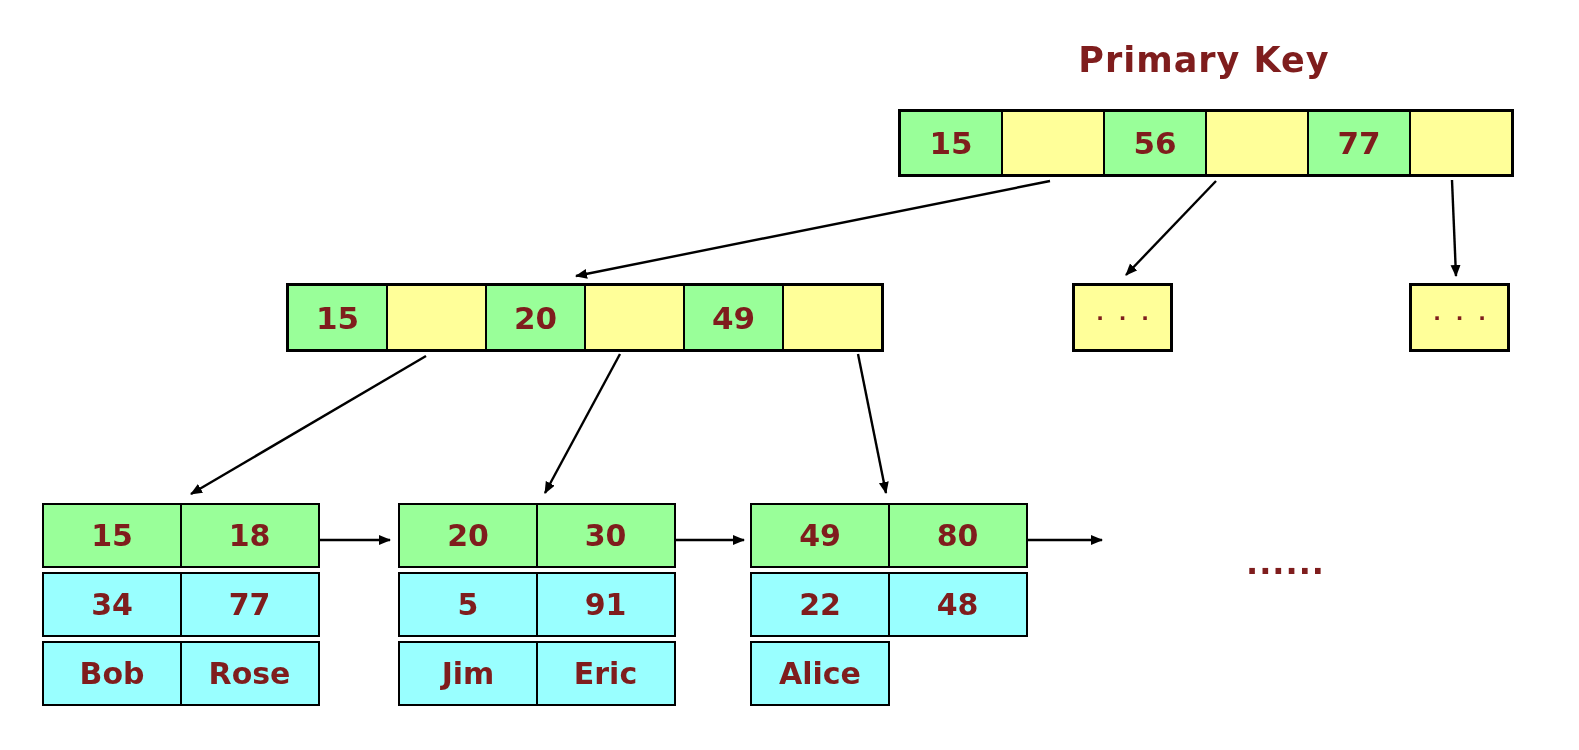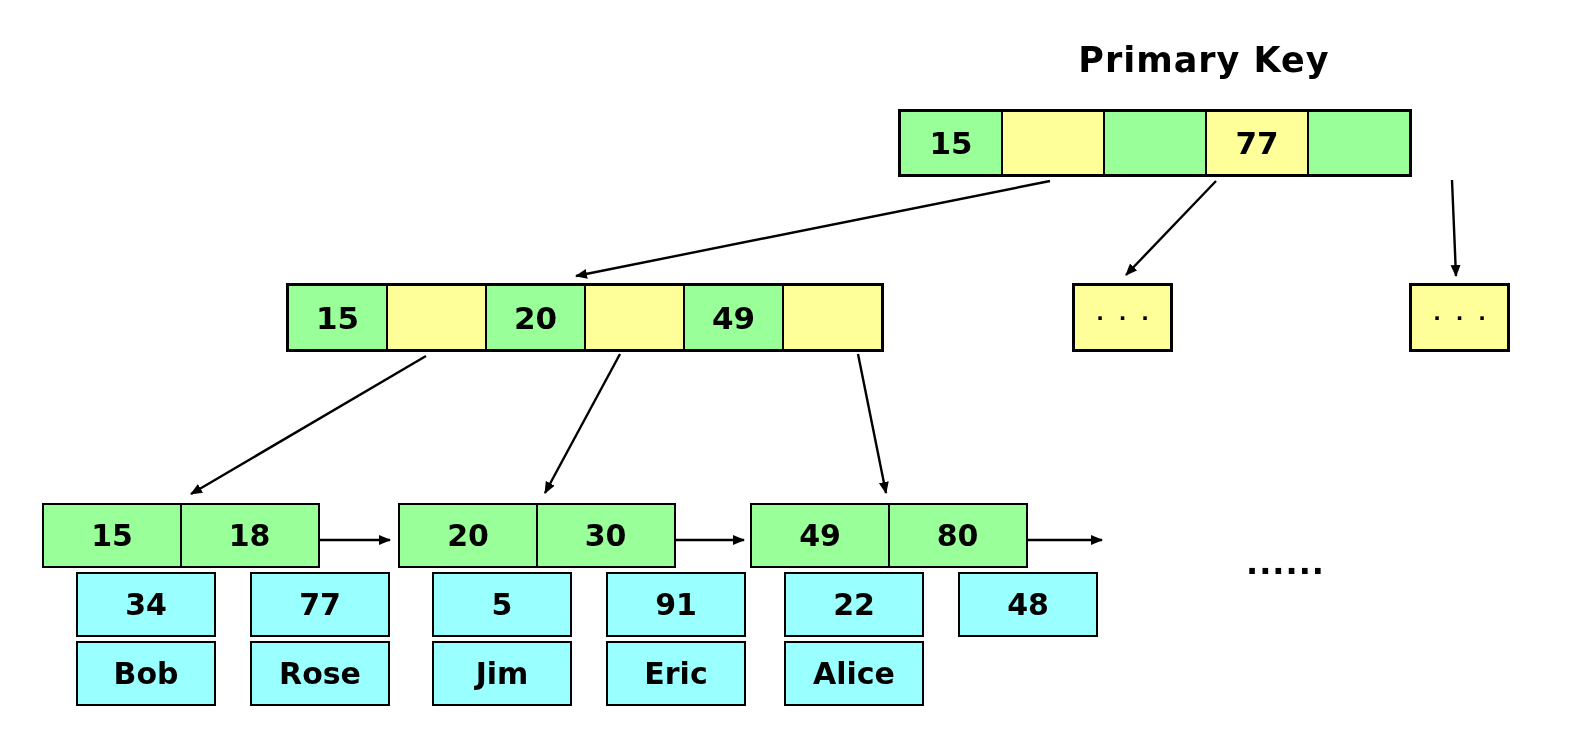--- a/index.html
+++ b/index.html
@@ -7,21 +7,21 @@
     padding: 0;
     background: #ffffff;
     font-family: "DejaVu Sans", "Liberation Sans", sans-serif;
   }
   #canvas {
     position: relative;
     width: 1579px;
     height: 750px;
     background: #ffffff;
     overflow: hidden;
-    color: #000000;
+    color: #7f1d1d;
   }
   #arrows {
     position: absolute;
     left: 0; top: 0;
     width: 1579px;
     height: 750px;
     pointer-events: none;
   }
   #arrows line {
     stroke: var(--line-black, #000000);
@@ -82,21 +82,21 @@
     box-sizing: border-box;
     border: 2.5px solid var(--line-black, #000000);
     display: flex;
     align-items: center;
     justify-content: center;
     font-size: 30px;
     font-weight: 700;
   }
   .leaf-cell + .leaf-cell { margin-left: -2.5px; text-align: right; }
   .leaf-row:first-child .leaf-cell { background: var(--key-green, #99FF99); }
-  .leaf-row:not(:first-child) .leaf-cell { background: var(--data-cyan, #99FFFF); margin-left: 34px; }
+  .leaf-row:not(:first-child) .leaf-cell { background: var(--data-cyan, #99FFFF); }
   #leaf-page-1 { left: 42px;  top: 503px; }
   #leaf-page-2 { left: 398px; top: 503px; }
   #leaf-page-3 { left: 750px; top: 503px; }
   
   #primary-key-label {
     position: absolute;
     left: 898px;
     top: 40px;
     width: 612px;
     text-align: center;
@@ -133,20 +133,21 @@
     <line x1="319" y1="540" x2="390" y2="540" marker-end="url(#ah)"></line>
     <line x1="675" y1="540" x2="744" y2="540" marker-end="url(#ah)"></line>
     <line x1="1027" y1="540" x2="1102" y2="540" marker-end="url(#ah)"></line>
   </svg>
 
   <div id="primary-key-label">Primary Key</div>
 
   <div class="node" id="root-node">
     <div class="cell">15</div>
     <div class="cell"></div>
+    <div class="cell">56</div>
     <div class="cell"></div>
     <div class="cell">77</div>
     <div class="cell"></div>
   </div>
 
   <div class="node" id="internal-node">
     <div class="cell">15</div>
     <div class="cell"></div>
     <div class="cell">20</div>
     <div class="cell"></div>

